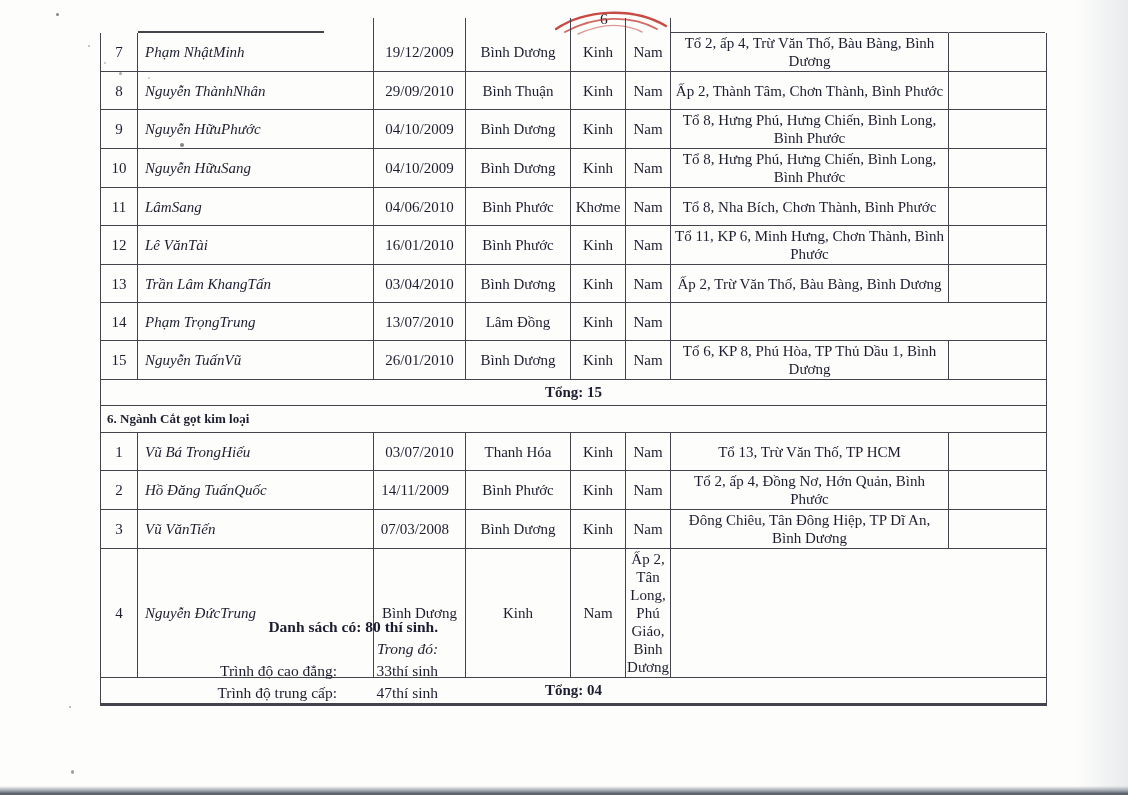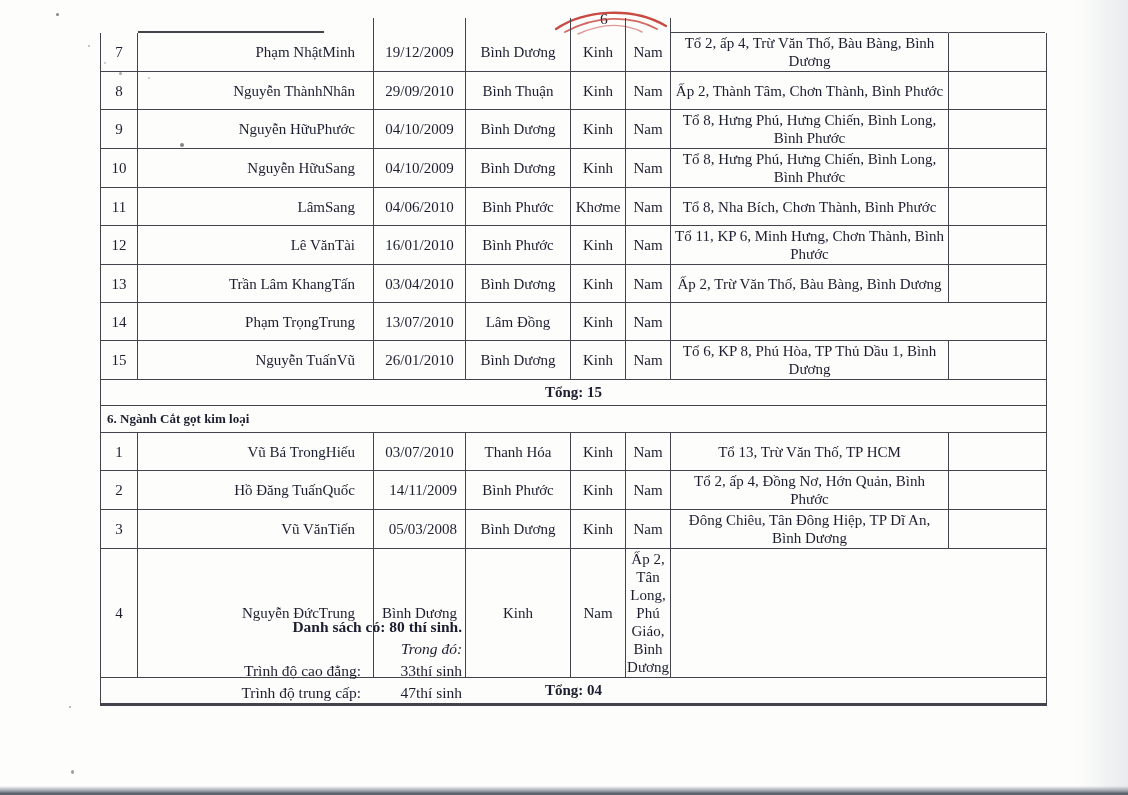--- a/index.html
+++ b/index.html
@@ -43,23 +43,23 @@
     min-height:38px;
     box-sizing:border-box;
   }
   .cell{
     border-right:1.8px solid var(--bd);
     display:flex;align-items:center;justify-content:center;
     text-align:center;line-height:18px;
     padding:1px 2px;box-sizing:border-box;
   }
   .cell.c-blank{border-right:none;}
-  .cell.c-name{justify-content:flex-end;text-align:left;
-    padding-left:7px;padding-right:18px;}
-  .cell.c-dob.align-right{justify-content:flex-end;padding-right:8px;font-family:Liberation Serif, serif;}
+  .cell.c-name{justify-content:flex-start;text-align:left;
+    padding-left:7px;padding-right:18px;font-style:italic;}
+  .cell.c-dob.align-right{justify-content:flex-end;padding-right:16px;font-family:Liberation Serif, serif;}
   
   .t-row.stub{min-height:15px;height:15px;border-bottom:none;}
   .stub .cell{border-right-color:transparent;padding:0;}
   .stub .c-name,.stub .c-dob,.stub .c-prov,.stub .c-eth,.stub .c-gen{border-right-color:var(--bd);}
   .stub .c-name{background:linear-gradient(var(--bd),var(--bd)) no-repeat left bottom/186px 2px;}
   .stub .c-addr,.stub .c-blank{border-bottom:1.8px solid var(--bd);}
   .stub .c-addr{border-right-color:transparent;}
   .sec-rows.sec0 .t-row.data:first-child{min-height:39px;}
   .sec-rows.sec0 .t-row.data:nth-child(4){min-height:39px;}
   .sec-rows.sec1 .t-row.data:last-child{min-height:41px;}
@@ -67,21 +67,21 @@
     border-bottom:1.8px solid var(--bd);
     display:flex;align-items:center;box-sizing:border-box;
   }
   .row-total{height:26px;justify-content:center;font-weight:bold;}
   .row-heading{height:27px;padding-left:6px;font-weight:bold;font-size:13px;}
   .doc-table > :last-child{border-bottom:none;}
   
   .summary{position:absolute;left:140px;top:616px;font-size:15.5px;line-height:22px;text-align:right;}
   .summary .title{font-weight:bold;}
   .summary .sub{font-style:italic;font-family:Liberation Serif, serif;}
-  .sum-line{display:grid;grid-template-columns:197px 55px auto;margin-left:24px;}
+  .sum-line{display:grid;grid-template-columns:197px 55px auto;}
 </style>
 </head>
 <body>
 
 <div class="page">
 
   <div class="speck" style="left:56px;top:13px;width:3px;height:3px;"></div>
   <div class="speck" style="left:88px;top:45px;width:2px;height:2px;opacity:.6;"></div>
   <div class="speck" style="left:104px;top:62px;width:2px;height:2px;opacity:.5;"></div>
   <div class="speck" style="left:119px;top:72px;width:3px;height:3px;opacity:.7;"></div>
@@ -264,21 +264,21 @@
             <div class="cell c-gen">Nam</div>
             <div class="cell c-addr">Tổ 2, ấp 4, Đồng Nơ, Hớn Quản, Bình Phước</div>
             <div class="cell c-blank"></div>
           </div>
           <div class="t-row data">
             <div class="cell c-stt">3</div>
             <div class="cell c-name">
               <span>Vũ Văn</span>
               <span>Tiến</span>
             </div>
-            <div class="cell c-dob align-right">05/03/2008</div>
+            <div class="cell c-dob align-right">07/03/2008</div>
             <div class="cell c-prov">Bình Dương</div>
             <div class="cell c-eth">Kinh</div>
             <div class="cell c-gen">Nam</div>
             <div class="cell c-addr">Đông Chiêu, Tân Đông Hiệp, TP Dĩ An, Bình Dương</div>
             <div class="cell c-blank"></div>
           </div>
           <div class="t-row data">
             <div class="cell c-stt">4</div>
             <div class="cell c-name">
               <span>Nguyễn Đức</span>

